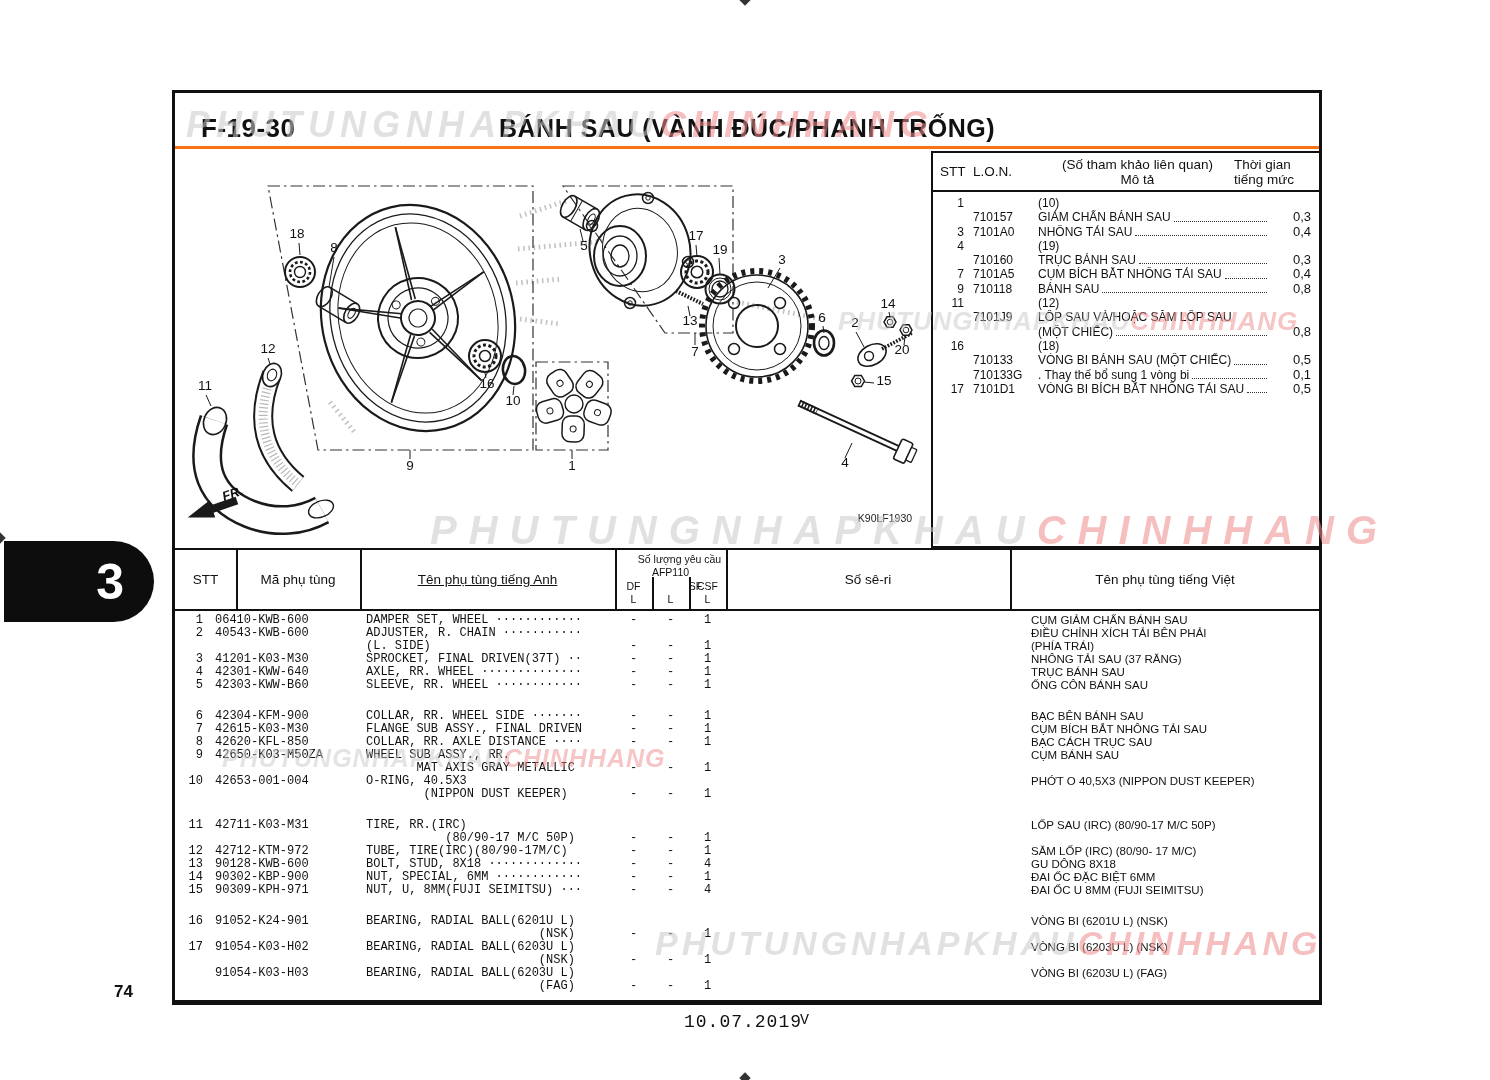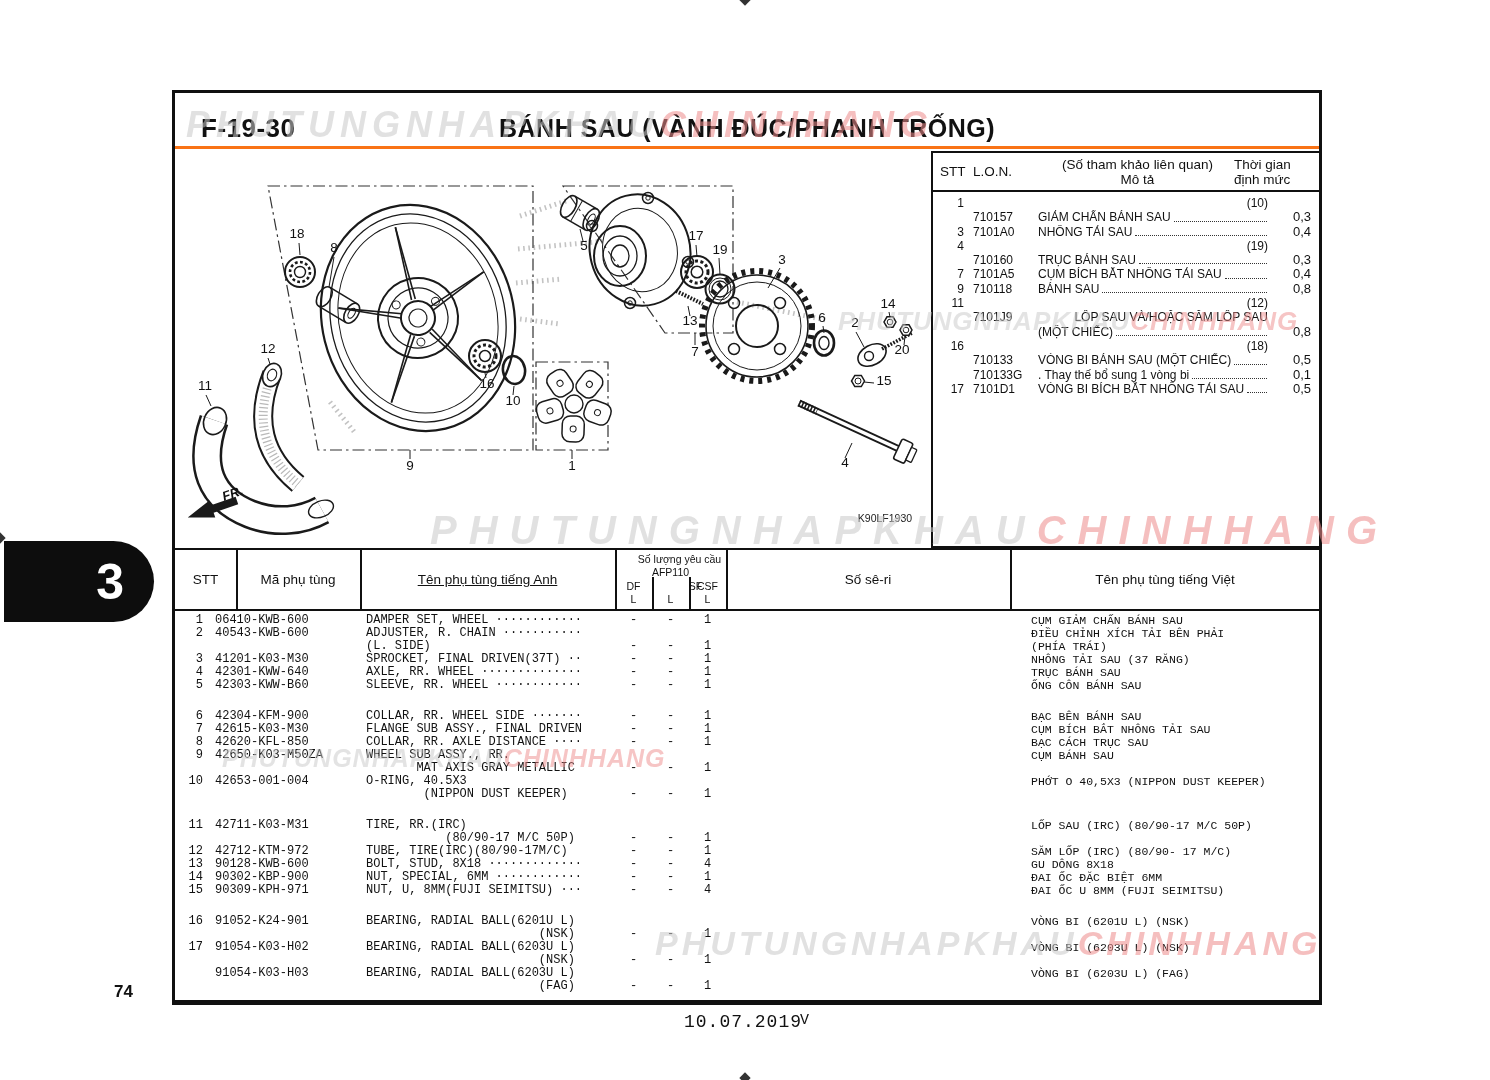--- a/index.html
+++ b/index.html
@@ -35,40 +35,40 @@
     height:39px;border-bottom:2px solid #101010;box-sizing:border-box;align-items:center;
     font-size:13.5px;
   }
   .ref-head .h-stt{padding-left:7px;}
   .ref-head .h-desc{text-align:center;line-height:15px;}
   .ref-head .h-time{line-height:15px;padding-right:4px;}
   .ref-rows{padding-top:4px;font-size:12px;}
   .ref-line{display:grid;grid-template-columns:36px 66px 1fr 52px;height:14.3px;line-height:14.3px;}
   .ref-line .c-stt{text-align:right;padding-right:5px;}
   .ref-line .c-lon{padding-left:4px;}
-  .ref-line .c-desc{display:flex;align-items:flex-end;padding-left:3px;overflow:hidden;justify-content:flex-end;}
+  .ref-line .c-desc{display:flex;align-items:flex-end;padding-left:3px;overflow:hidden;}
   .ref-line .c-desc .txt{white-space:nowrap;line-height:14.3px;}
   .ref-line .c-desc .lead{flex:1;border-bottom:1.7px dotted #333;margin:0 1px 3px 3px;min-width:6px;}
   .ref-line .c-time{text-align:right;padding-right:9px;font-size:13px;}
   
   .pt-top{position:absolute;left:0;top:455px;width:100%;height:0;border-top:2.5px solid #101010;}
   .pt-head{position:absolute;left:0;top:457px;width:100%;height:61px;border-bottom:2.5px solid #101010;box-sizing:border-box;font-size:13.5px;}
   .pt-head .vline{position:absolute;top:0;bottom:0;width:1.5px;background:#101010;}
   .pt-head .vline.short{top:27px;}
   .ph{position:absolute;text-align:center;}
   .ph-qty{font-size:10.5px;line-height:12px;}
   .qty-sub{position:absolute;width:37px;text-align:center;font-size:10.5px;line-height:12px;}
   .pt-body{position:absolute;left:0;top:518px;width:100%;padding-top:3px;font-size:12px;}
   .p-line{display:flex;height:13px;line-height:13px;white-space:pre;}
   .p-line .c1{width:40px;text-align:right;padding-right:12px;box-sizing:border-box;}
   .p-line .c2{width:151px;}
   .p-line .c3{width:249px;overflow:visible;}
   .p-line .cq{width:37px;text-align:center;}
   .p-line .c5{width:285px;}
-  .p-line .c6{flex:1;padding-left:20px;font-family:Liberation Mono, monospace;font-size:11.5px;white-space:nowrap;}
+  .p-line .c6{flex:1;padding-left:20px;font-family:Liberation Sans, sans-serif;font-size:11.5px;white-space:nowrap;}
   .p-gap{height:18px;}
   
   .diagram{position:absolute;left:172px;top:138px;width:756px;height:407px;z-index:2;}
   .diagram .ln{stroke:#1a1a1a;fill:none;}
   .dashdot{stroke:#333;fill:none;stroke-width:1.2;stroke-dasharray:12 4 2.5 4;}
   .plbl{font-family:"Liberation Sans","DejaVu Sans",sans-serif;font-size:13.5px;fill:#111;text-anchor:middle;}
   .stipple{stroke:#b9b9b9;stroke-width:5;stroke-dasharray:1.6 3.6;opacity:.85;}
   .leader{stroke:#1a1a1a;stroke-width:1;}
   
   .side-tab{
@@ -123,21 +123,21 @@
   <div class="ref-table">
     <div class="ref-head">
       <div class="h-stt">STT</div>
       <div class="h-lon">L.O.N.</div>
       <div class="h-desc">
         <div>(Số tham khảo liên quan)</div>
         <div>Mô tả</div>
       </div>
       <div class="h-time">
         <div>Thời gian</div>
-        <div>định mức</div>
+        <div>tiếng mức</div>
       </div>
     </div>
     <div class="ref-rows">
         <div class="ref-line">
           <span class="c-stt">1</span>
           <span class="c-lon mono-sans"></span>
           <div class="c-desc">
             <span class="txt">(10)</span>
           </div>
           <span class="c-time"></span>

